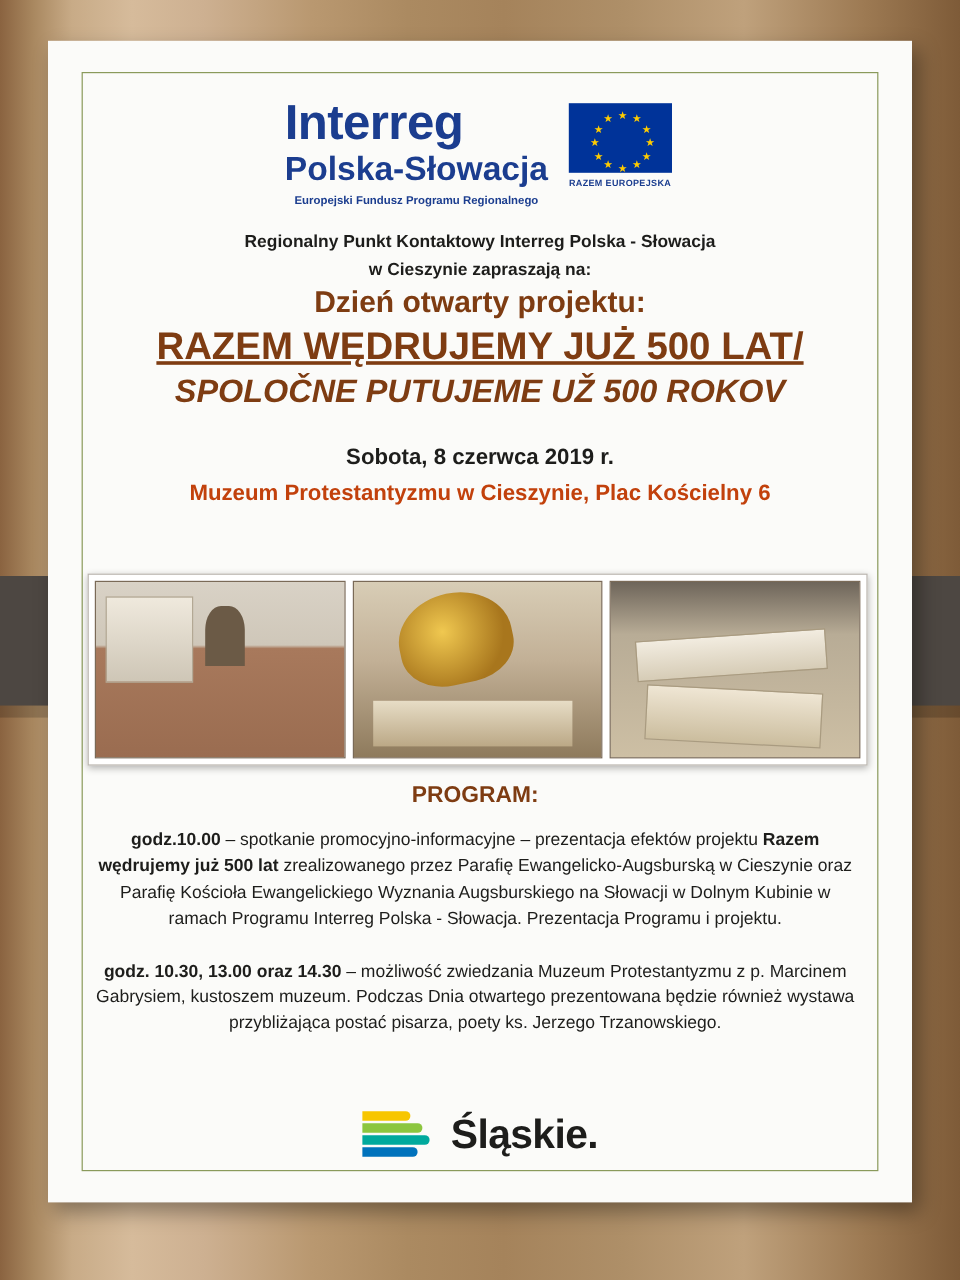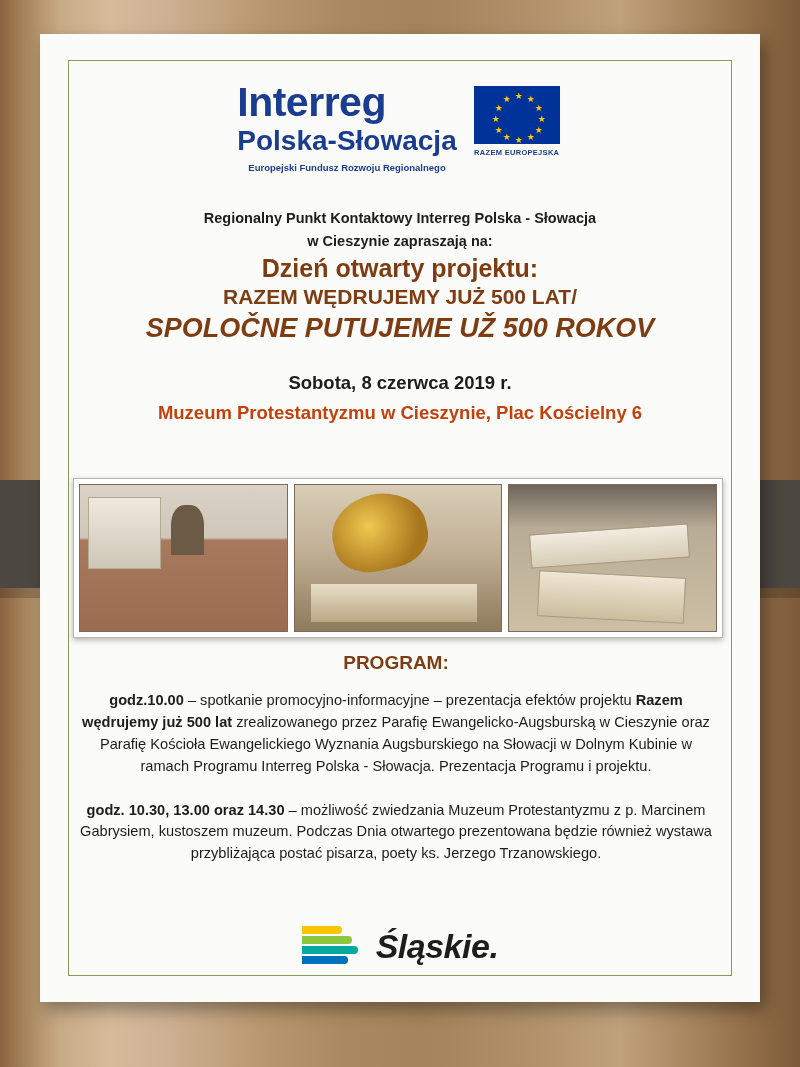--- a/index.html
+++ b/index.html
@@ -182,37 +182,37 @@
   .eu-caption {
     margin-top: 4px;
     font-size: 7.5px;
     font-weight: bold;
     color: #1b3d8f;
     letter-spacing: 0.3px;
   }
 
   
   .intro {
-    margin-top: 34px;
+    margin-top: 18px;
     text-align: center;
     font-size: 14.5px;
     font-weight: bold;
     color: #1d1d1b;
     line-height: 1.55;
   }
 
   
   .headline {
     text-align: center;
     color: #7e3c12;
     font-weight: bold;
     line-height: 1.28;
   }
   .headline .l1 { font-size: 25px; display: block; }
-  .headline .l2 { font-size: 21px; display: block; }
+  .headline .l2 { font-size: 32px; display: block; text-decoration: underline; }
   .headline .l3 { font-size: 27px; display: block; font-style: italic; }
 
   
   .when {
     margin-top: 26px;
     text-align: center;
     font-size: 18.5px;
     font-weight: bold;
     color: #1d1d1b;
   }
@@ -337,21 +337,20 @@
   
   .slaskie {
     position: absolute;
     left: 0;
     top: 890px;
     width: 720px;
     display: flex;
     align-items: center;
     justify-content: center;
     gap: 16px;
-    font-style: italic;
   }
   .slaskie-mark {
     position: relative;
     width: 58px;
     height: 44px;
   }
   .sl-band {
     position: absolute;
     left: 0;
     width: 58px;
@@ -377,21 +376,21 @@
     <div class="sheet-border"></div>
 
     <div class="content">
 
       <div class="logo-row">
 
 
         <div class="interreg-words">
           <div class="interreg-title">Interreg</div>
           <div class="interreg-sub">Polska-Słowacja</div>
-          <div class="interreg-fund">Europejski Fundusz Rozwoju Regionalnego</div>
+          <div class="interreg-fund">Europejski Fundusz Programu Regionalnego</div>
         </div>
 
         <div class="eu-logo">
           <div class="eu-flag">
             <span class="eu-star" style="left:41px;top:6px;">★</span>
             <span class="eu-star" style="left:53px;top:9px;">★</span>
             <span class="eu-star" style="left:61px;top:18px;">★</span>
             <span class="eu-star" style="left:64px;top:29px;">★</span>
             <span class="eu-star" style="left:61px;top:40px;">★</span>
             <span class="eu-star" style="left:53px;top:47px;">★</span>

